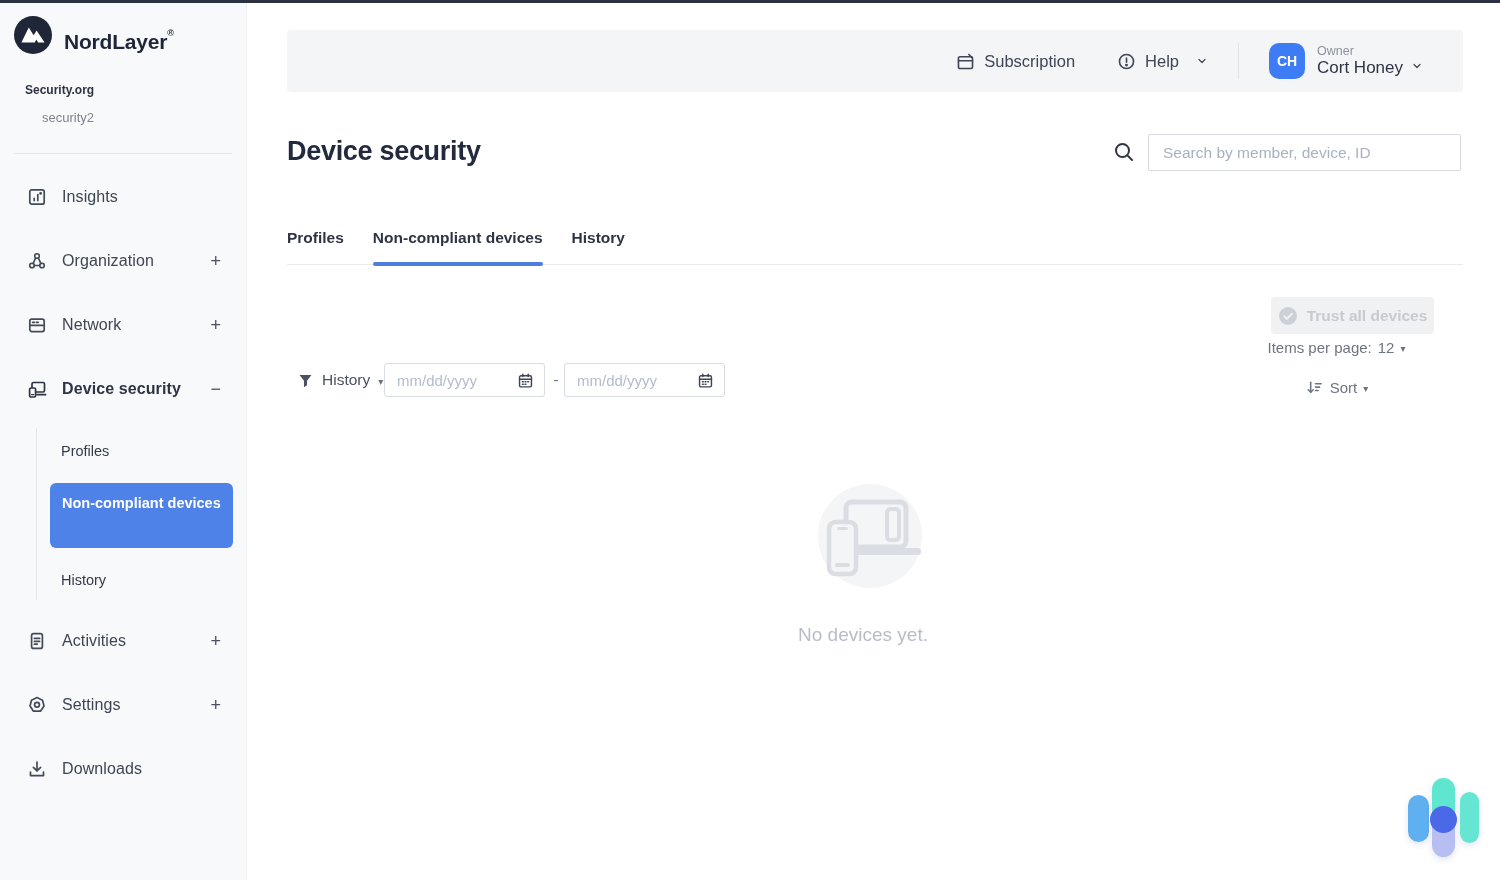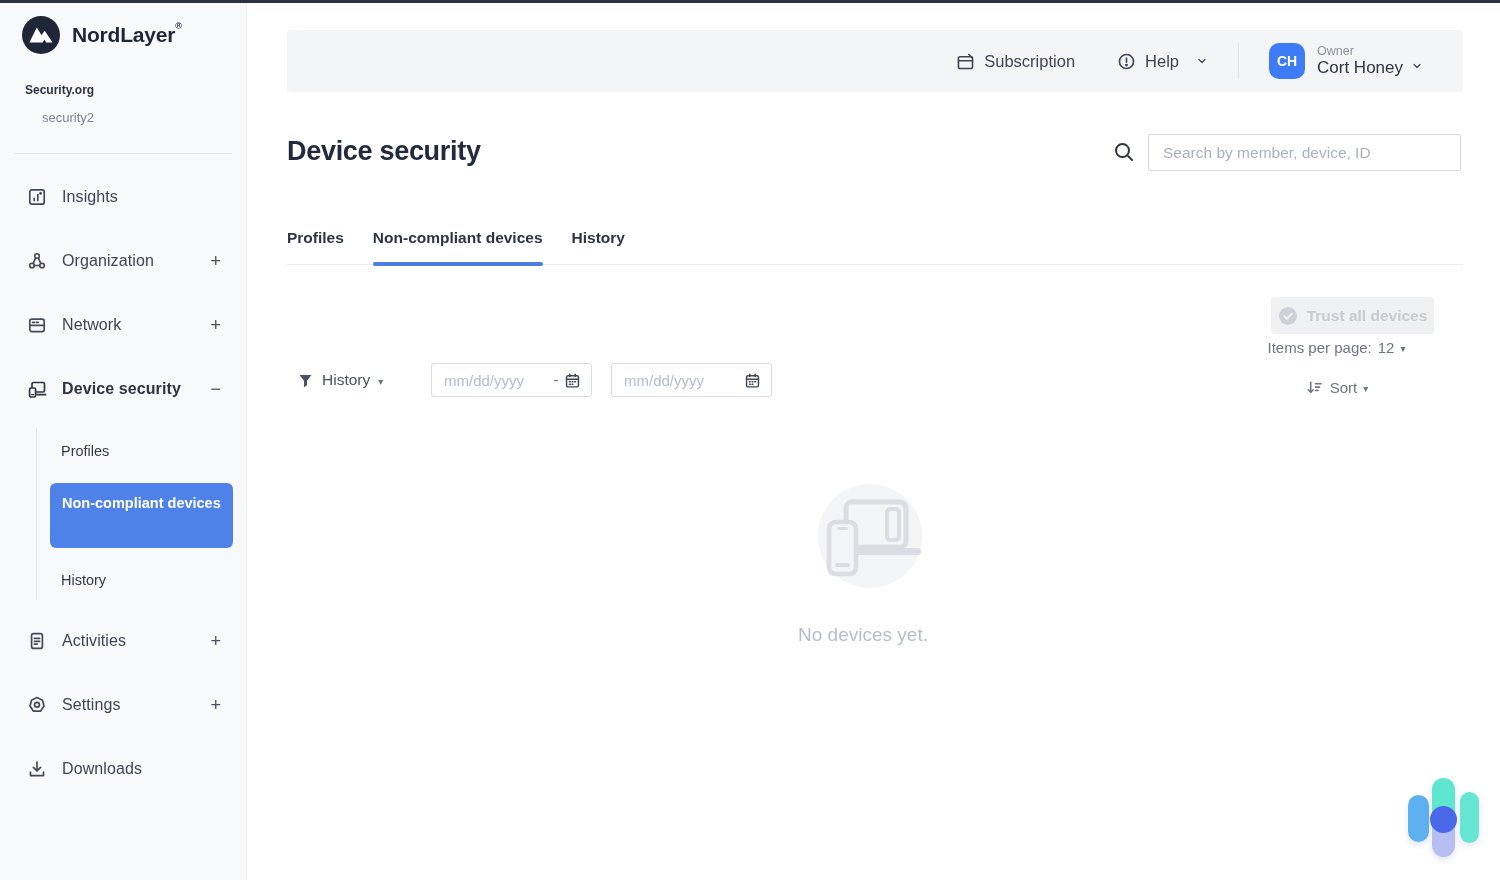--- a/index.html
+++ b/index.html
@@ -6,21 +6,21 @@
   html,body { width:1500px; height:880px; background:#ffffff; overflow:hidden;
               font-family:"Liberation Sans","DejaVu Sans",sans-serif; }
   #app { position:relative; width:1500px; height:880px; background:#ffffff; }
 
   
   .top-strip { position:absolute; left:0; top:0; width:1500px; height:3px; background:#2B3140; z-index:60; }
 
   
   .sidebar { position:absolute; left:0; top:0; width:247px; height:880px;
              background:#F8F9FA; border-right:1px solid #EFF0F2; z-index:10; }
-  .brand-row { position:absolute; left:22px; top:16px; display:flex; align-items:center; }
+  .brand-row { position:absolute; left:14px; top:16px; display:flex; align-items:flex-end; }
   .brand-text { margin-left:12px; font-size:21px; font-weight:bold; color:#1F2638; letter-spacing:-0.2px; }
   .brand-mark { font-size:9px; vertical-align:top; position:relative; top:-2px; }
   .org-name { position:absolute; left:25px; top:83px; font-size:12px; font-weight:600; color:#2E3444; }
   .org-id   { position:absolute; left:42px; top:110px; font-size:13px; color:#7E8390; }
   .sidebar-divider { position:absolute; left:14px; top:153px; width:218px; height:1px; background:#E4E6EA; }
 
   .nav-item { position:absolute; left:0; width:247px; height:44px; display:flex; align-items:center;
               padding-left:27px; cursor:pointer; color:#3F4554; font-size:16px; }
   .nav-item .nav-icon { width:20px; height:20px; margin-right:15px; flex:0 0 auto; }
   .nav-label { letter-spacing:0.1px; }
@@ -70,21 +70,21 @@
   
   .trust-btn { position:absolute; left:1271px; top:297px; width:163px; height:37px; background:#F0F1F2;
                border:none; border-radius:4px; color:#C7CAD0; font-size:15.5px; font-weight:bold;
                display:flex; align-items:center; justify-content:center; gap:9px; cursor:default;
                font-family:"Liberation Sans","DejaVu Sans",sans-serif; }
 
   .filter-ctl { position:absolute; left:297px; top:363px; height:34px; display:flex; align-items:center;
                 gap:8px; cursor:pointer; color:#4A5160; font-size:15.5px; font-weight:500; }
   .date-input { position:absolute; top:363px; width:161px; height:34px; border:1px solid #D9DCE0;
                 border-radius:3px; background:#fff; display:flex; align-items:center;
-                padding:0 10px 0 12px; cursor:text;margin-left:47px; }
+                padding:0 10px 0 12px; cursor:text; }
   .date-input.from { left:384px; } .date-input.to { left:564px; }
   .date-ph { flex:1; font-size:15px; color:#B3BCCF; }
   .date-sep { position:absolute; left:549px; top:363px; width:14px; height:34px; line-height:34px;
               text-align:center; color:#6B7280; font-size:15px; }
 
   .list-ctls { position:absolute; left:1210px; top:363px; width:253px; height:34px; display:flex;
                align-items:center; justify-content:flex-end; gap:22px; color:#6E7480; font-size:15px;flex-direction:column; }
   .ipp, .sort-ctl { display:flex; align-items:center; gap:6px; cursor:pointer; }
 
   .caret { font-size:10px; color:#6B7280; position:relative; top:1px; }

